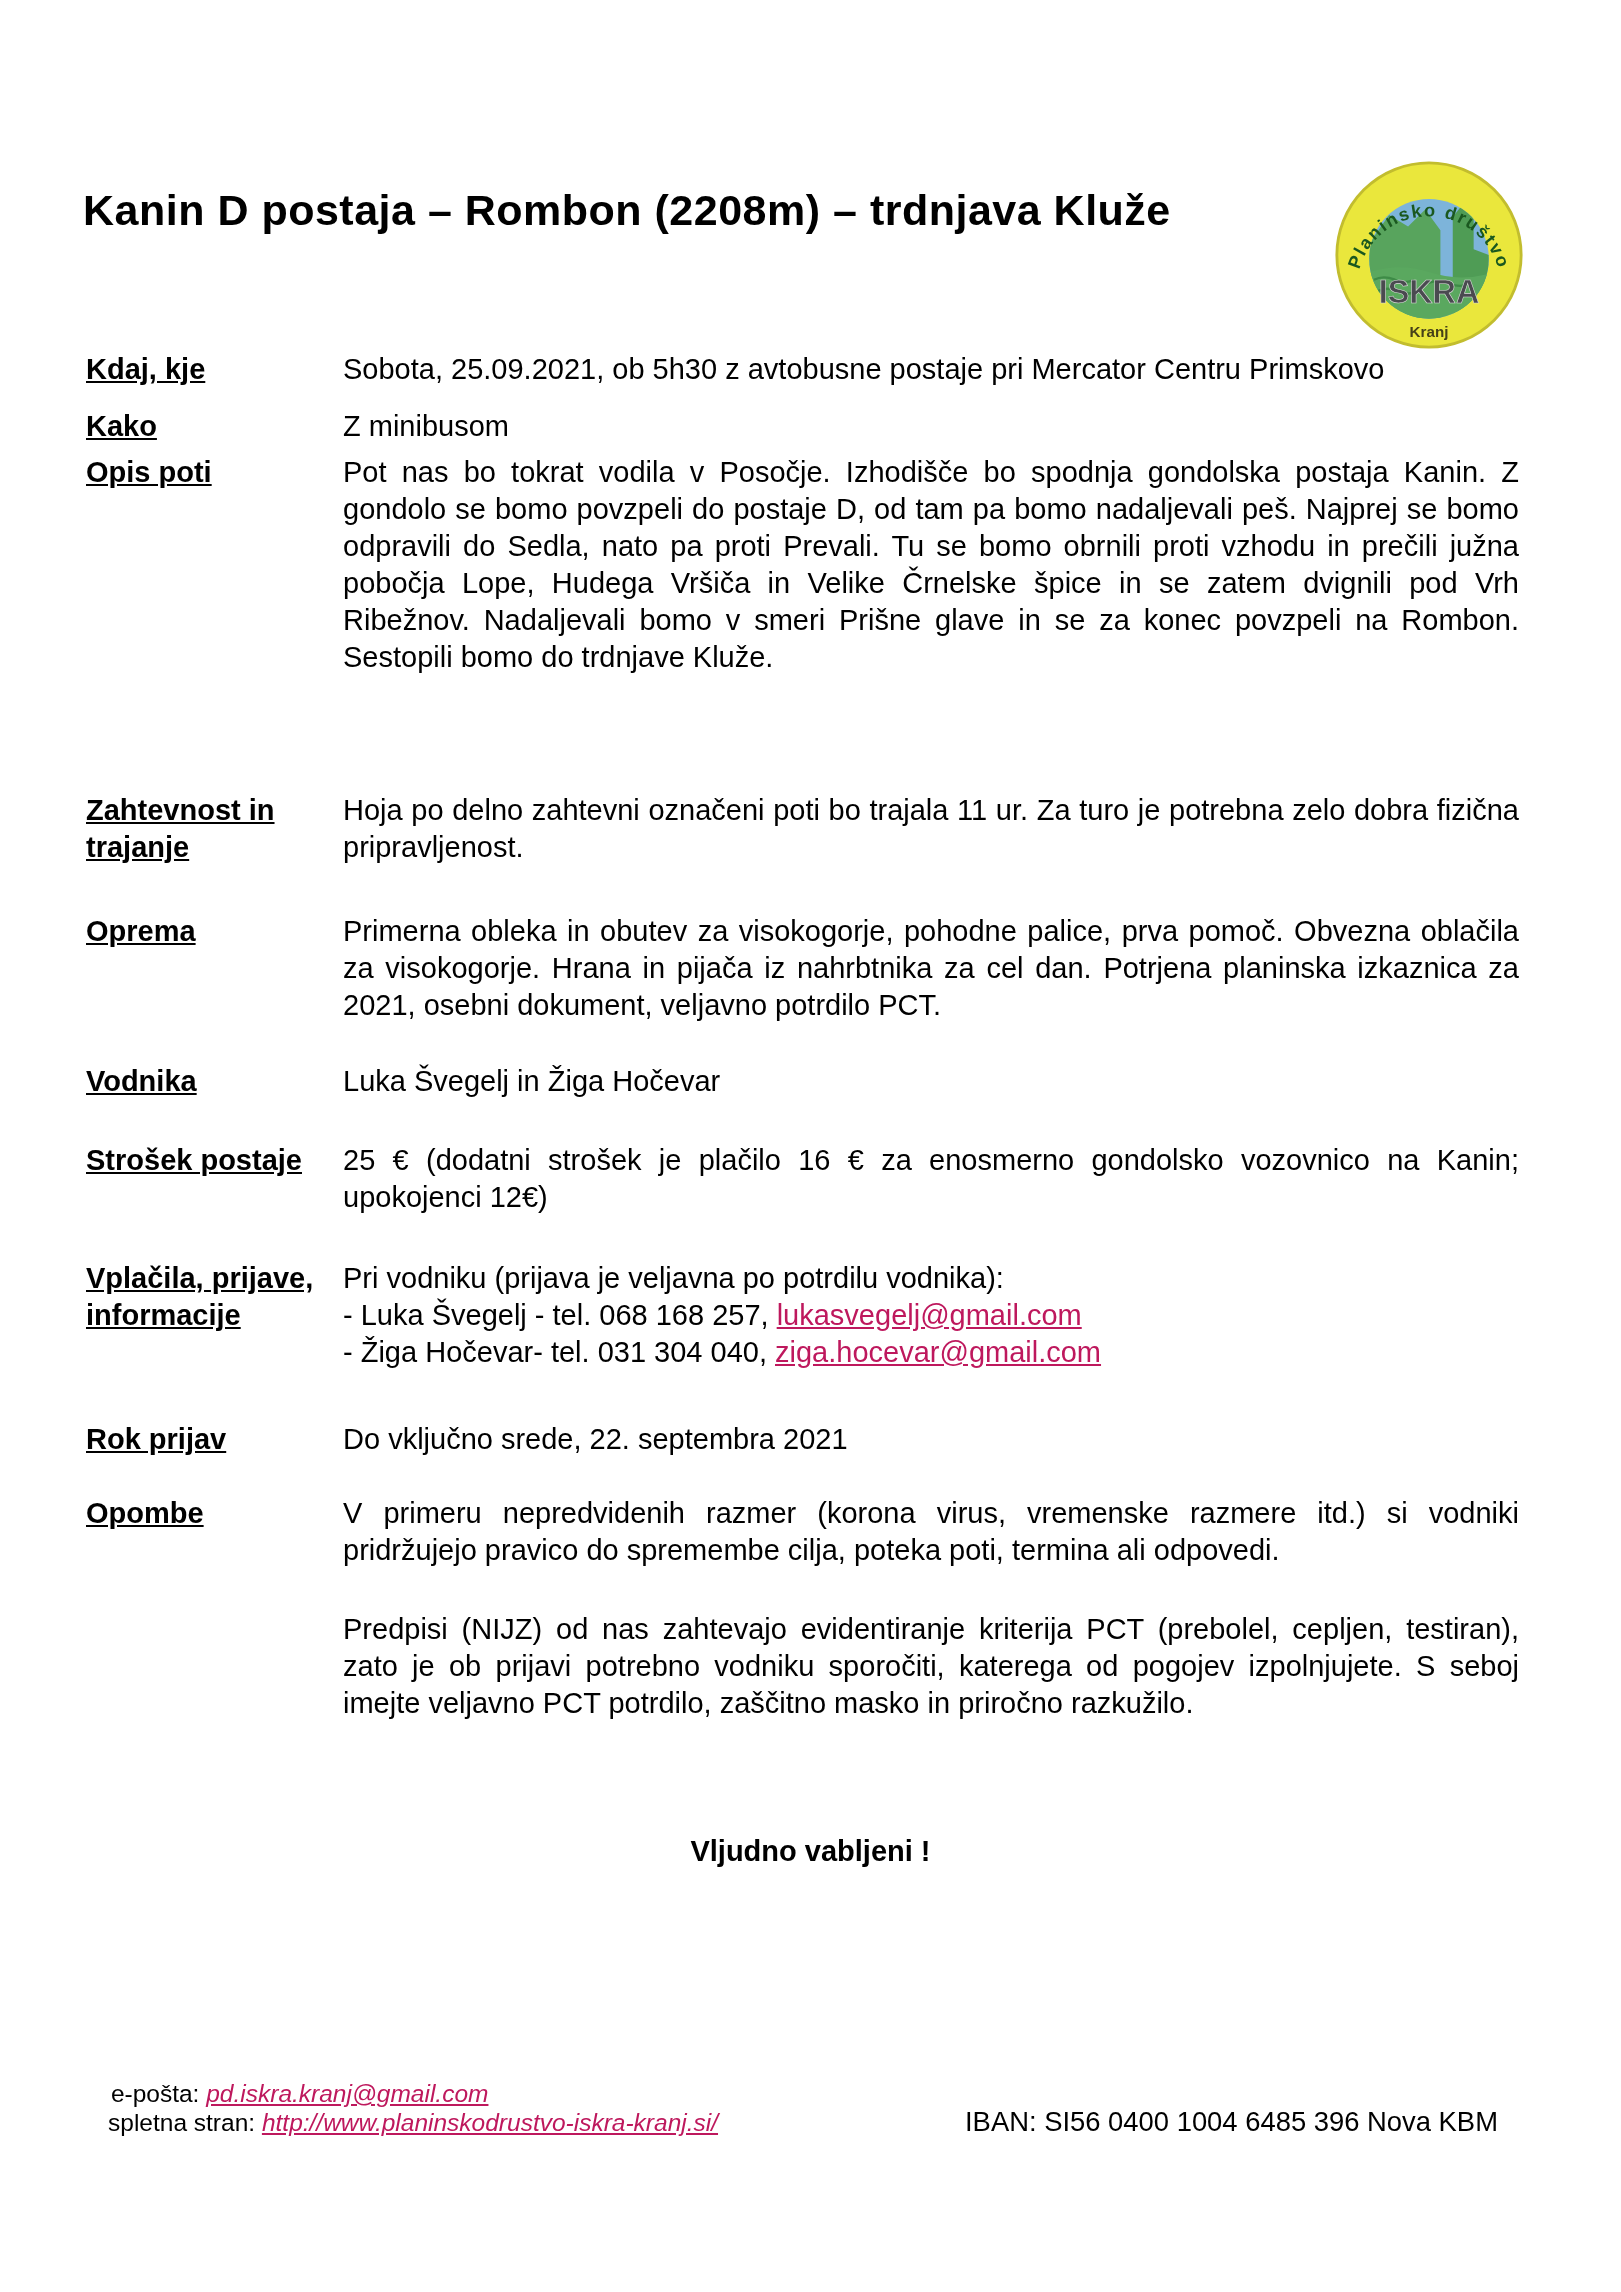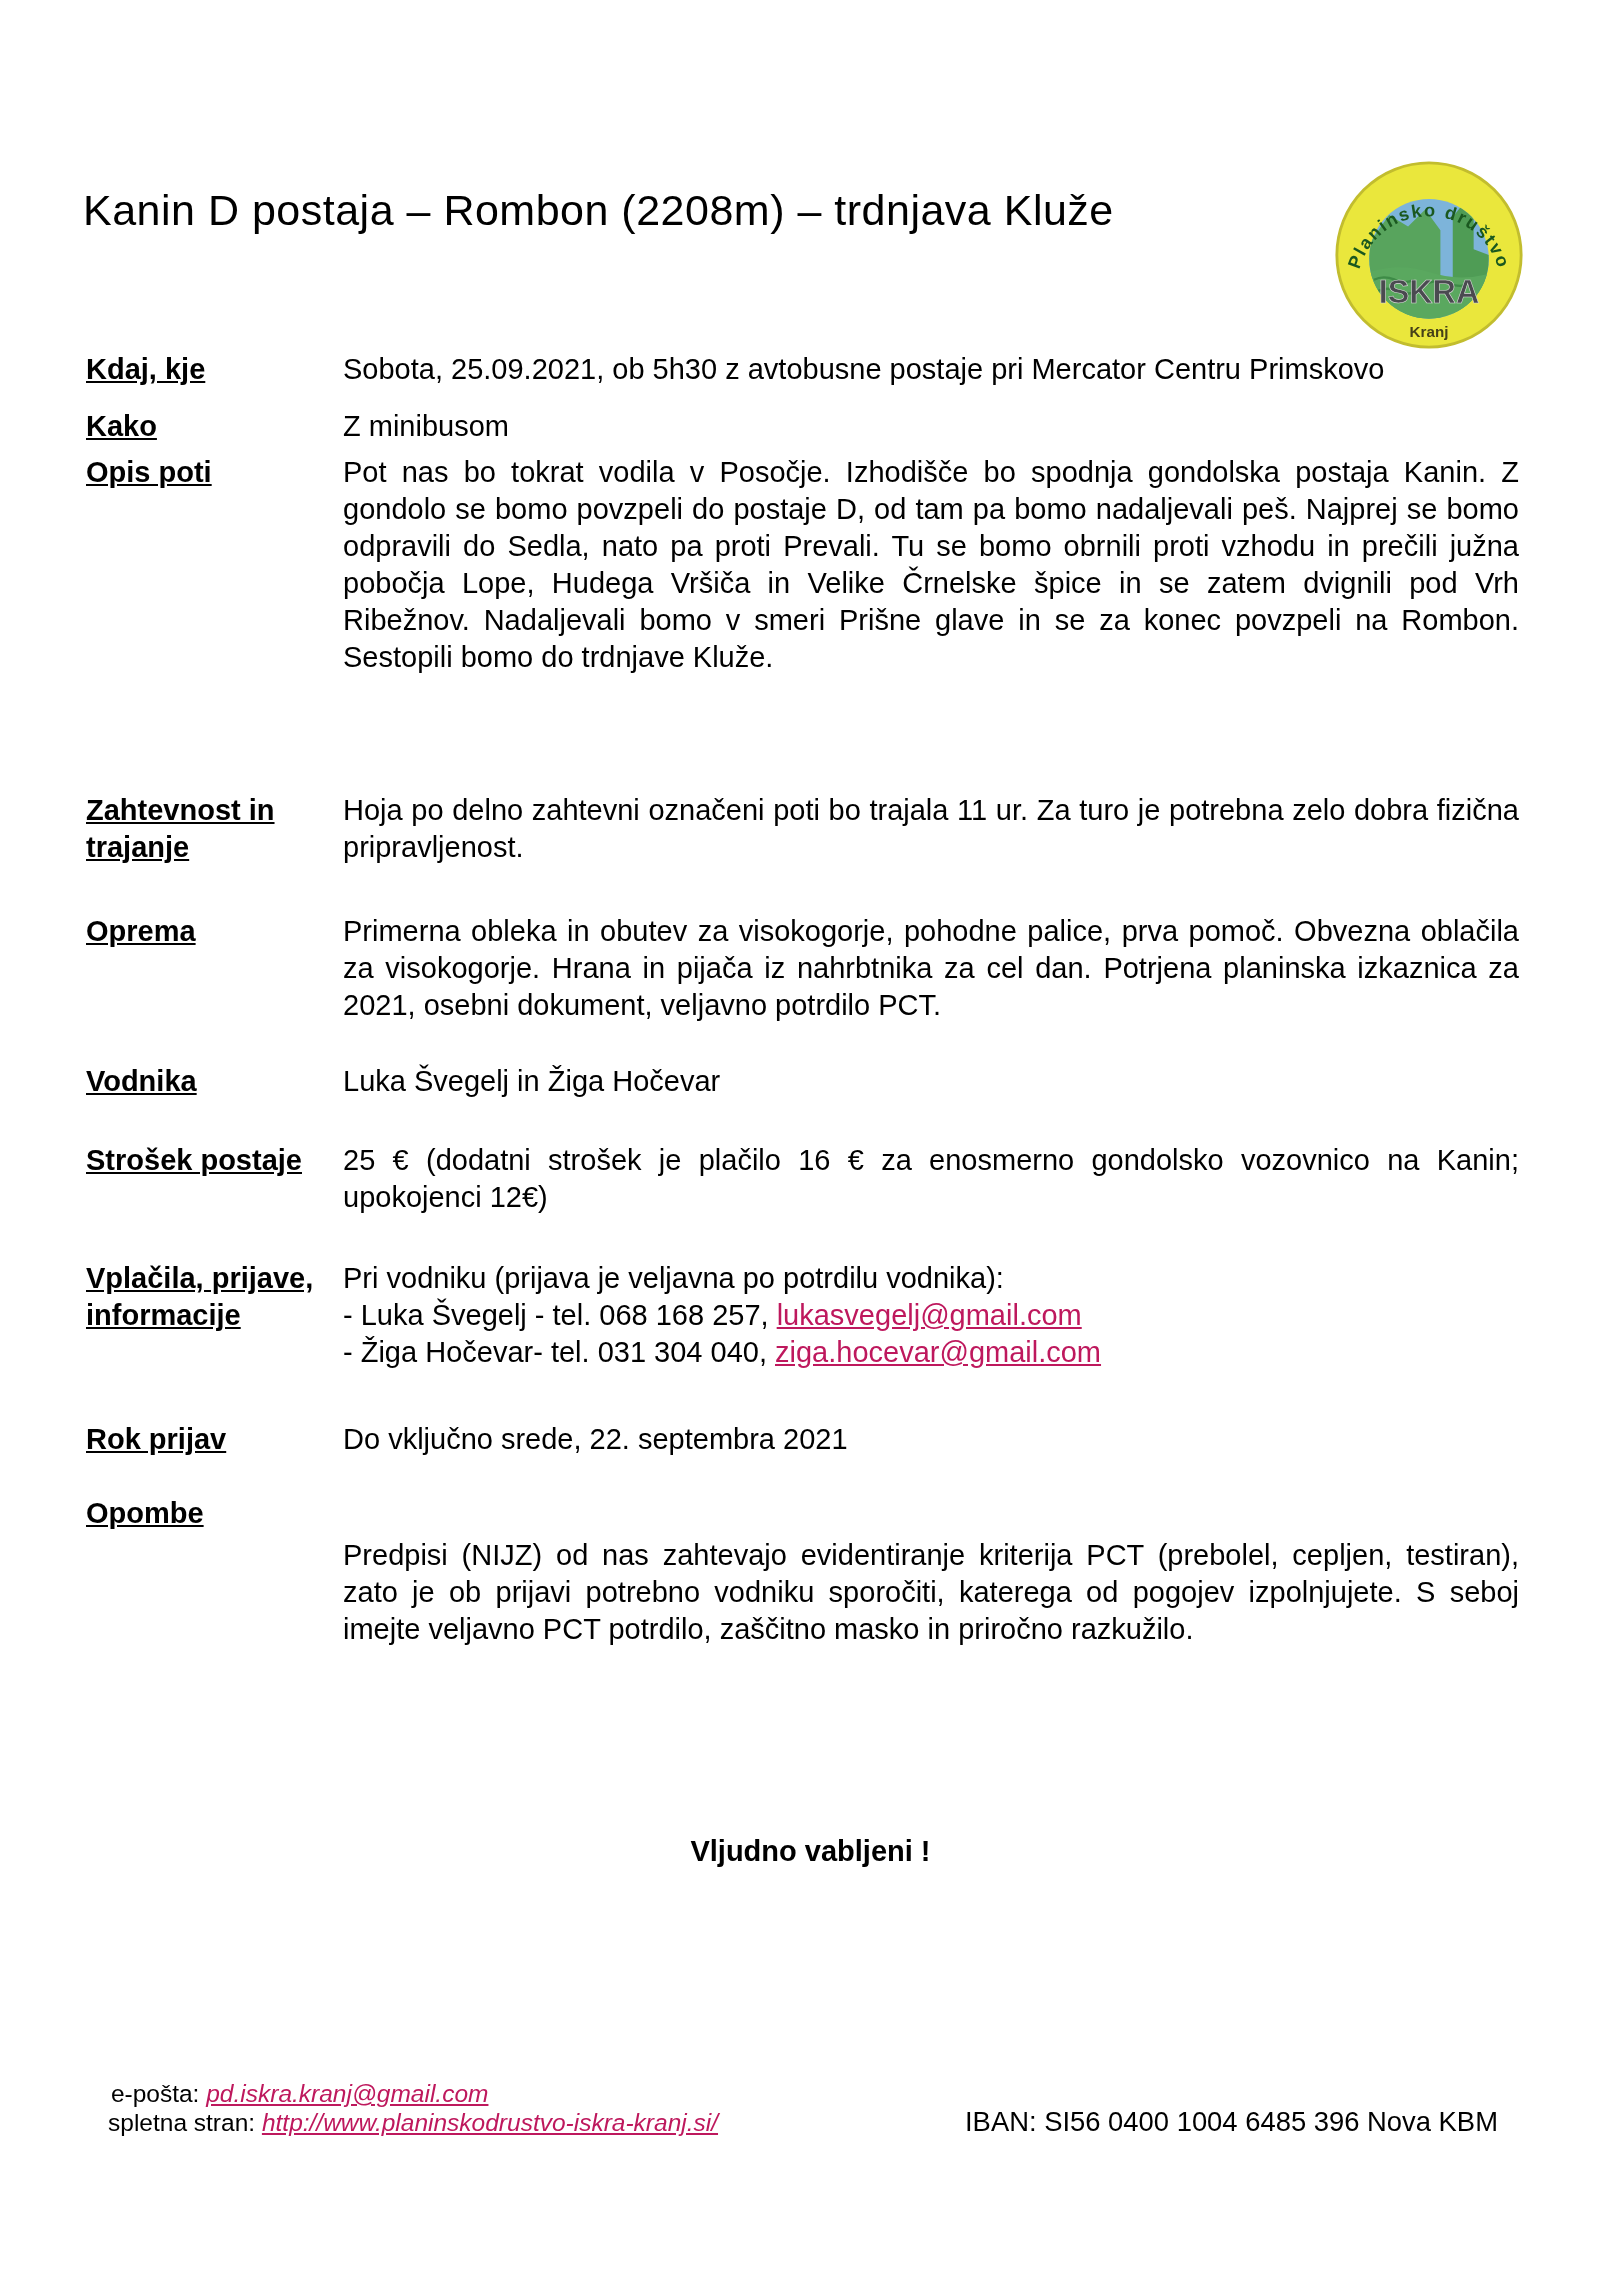--- a/index.html
+++ b/index.html
@@ -8,21 +8,21 @@
     width:1621px;height:2293px;
     background:#ffffff;
     font-family:"Liberation Sans","DejaVu Sans",sans-serif;
     color:#000;
     overflow:hidden;
     margin:0 auto;
   }
   .doc-title{
     position:absolute;left:83px;top:156px;
     width:1274px;
-    font-size:43px;line-height:51px;font-weight:normal;
+    font-size:43px;line-height:51px;font-weight:bold;
     letter-spacing:0.5px;
   }
   .logo{
     position:absolute;left:1334px;top:160px;width:190px;height:190px;
   }
   .row{position:absolute;left:0;width:1621px;}
   .label{
     position:absolute;left:86px;top:0;width:247px;
     font-size:29px;line-height:37px;font-weight:bold;text-decoration:underline;
   }
@@ -131,20 +131,21 @@
   </div>
 
   <div class="row" style="top:1421px">
     <div class="label">Rok prijav</div>
     <div class="body">Do vključno srede, 22. septembra 2021</div>
   </div>
 
   <div class="row" style="top:1495px">
     <div class="label">Opombe</div>
     <div class="body">
+      <p>V primeru nepredvidenih razmer (korona virus, vremenske razmere itd.) si vodniki pridržujejo pravico do spremembe cilja, poteka poti, termina ali odpovedi.</p>
       <p class="para-gap">Predpisi (NIJZ) od nas zahtevajo evidentiranje kriterija PCT (prebolel, cepljen, testiran), zato je ob prijavi potrebno vodniku sporočiti, katerega od pogojev izpolnjujete. S seboj imejte veljavno PCT potrdilo, zaščitno masko in priročno razkužilo.</p>
     </div>
   </div>
 
   <div class="closing">Vljudno vabljeni !</div>
 
   <div class="footer">
     <div style="padding-left:2.9px">
       <span>e-pošta: </span><a class="doc-link">pd.iskra.kranj@gmail.com</a>
     </div>

